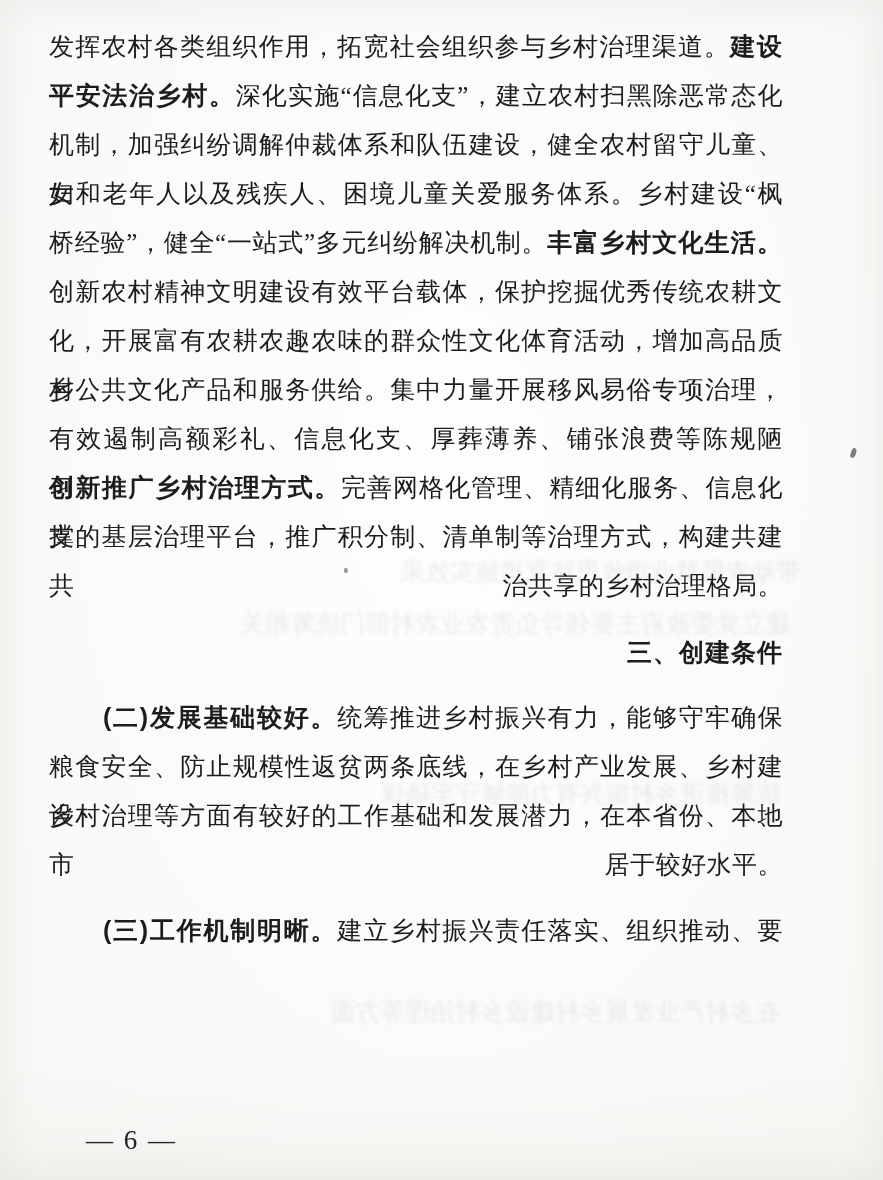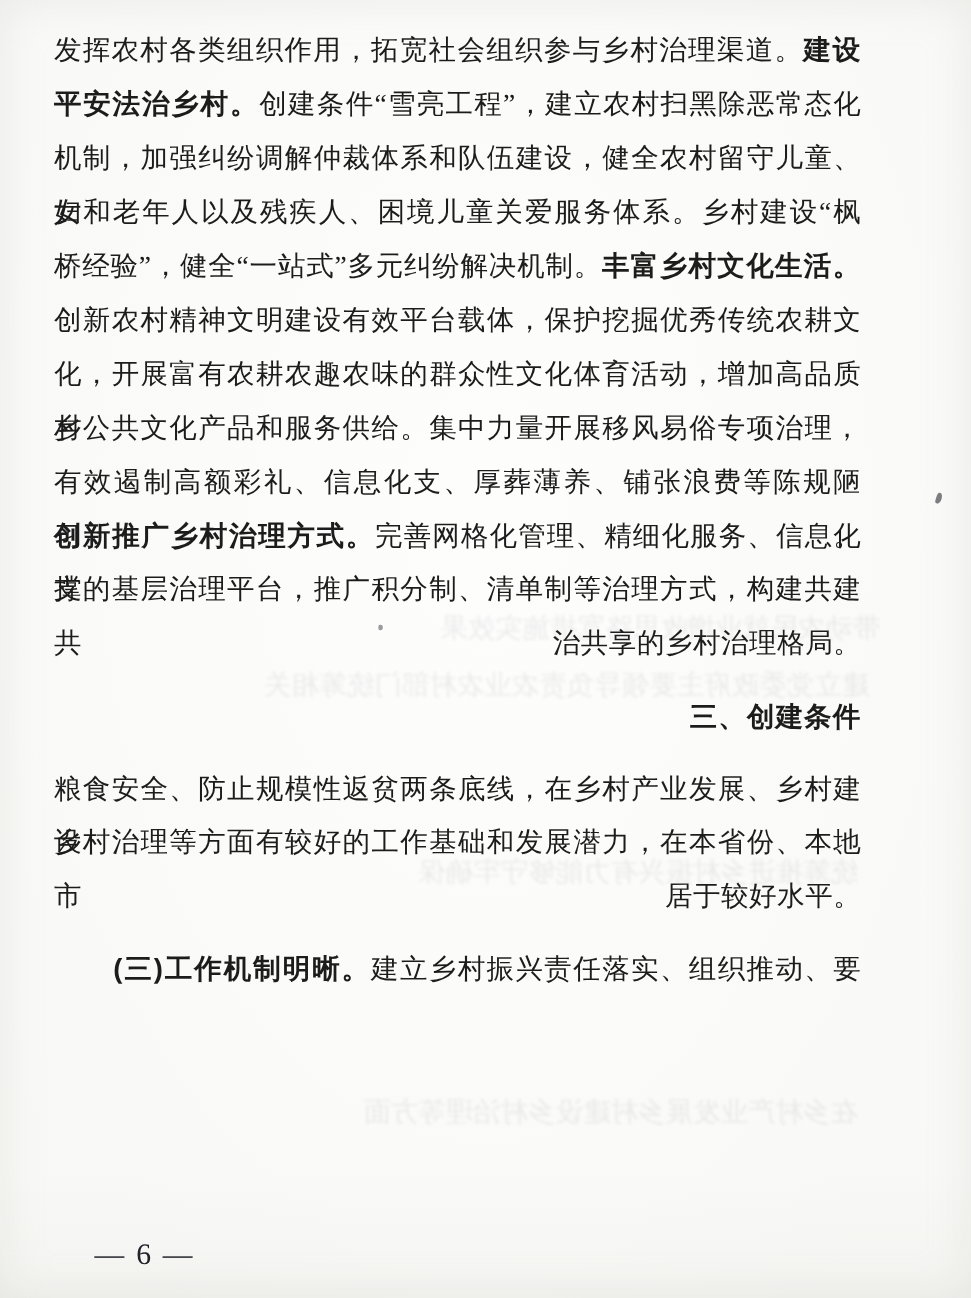--- a/index.html
+++ b/index.html
@@ -77,36 +77,37 @@
 </style>
 </head>
 <body>
 
 <div class="page">
 
   <div class="content">
 
   <div class="block opening-paragraph-continuation">
         <div class="line just"><span class="run">发挥农村各类组织作用，拓宽社会组织参与乡村治理渠道。</span><span class="run run-bold">建设</span></div>
-        <div class="line just"><span class="run run-bold">平安法治乡村。</span><span class="run">创建条件“雪亮工程”，建立农村扫黑除恶常态化</span></div>
+        <div class="line just"><span class="run run-bold">平安法治乡村。</span><span class="run">深化实施“信息化支”，建立农村扫黑除恶常态化</span></div>
         <div class="line just"><span class="run">机制，加强纠纷调解仲裁体系和队伍建设，健全农村留守儿童、妇</span></div>
         <div class="line just"><span class="run">女和老年人以及残疾人、困境儿童关爱服务体系。乡村建设“枫</span></div>
         <div class="line just"><span class="run">桥经验”，健全“一站式”多元纠纷解决机制。</span><span class="run run-bold">丰富乡村文化生活。</span></div>
         <div class="line just"><span class="run">创新农村精神文明建设有效平台载体，保护挖掘优秀传统农耕文</span></div>
         <div class="line just"><span class="run">化，开展富有农耕农趣农味的群众性文化体育活动，增加高品质乡</span></div>
         <div class="line just"><span class="run">村公共文化产品和服务供给。集中力量开展移风易俗专项治理，</span></div>
         <div class="line just"><span class="run">有效遏制高额彩礼、信息化支、厚葬薄养、铺张浪费等陈规陋习。</span></div>
         <div class="line just"><span class="run run-bold">创新推广乡村治理方式。</span><span class="run">完善网格化管理、精细化服务、信息化支</span></div>
         <div class="line just"><span class="run">撑的基层治理平台，推广积分制、清单制等治理方式，构建共建共</span></div>
         <div class="line"><span class="run">治共享的乡村治理格局。</span></div>
       </div>
       <div class="block section-heading">
         <div class="line indent"><span class="run run-bold">三、创建条件</span></div>
       </div>
       <div class="block condition-2-paragraph">
+        <div class="line just indent"><span class="run run-bold">(二)发展基础较好。</span><span class="run">统筹推进乡村振兴有力，能够守牢确保</span></div>
         <div class="line just"><span class="run">粮食安全、防止规模性返贫两条底线，在乡村产业发展、乡村建设、</span></div>
         <div class="line just"><span class="run">乡村治理等方面有较好的工作基础和发展潜力，在本省份、本地市</span></div>
         <div class="line"><span class="run">居于较好水平。</span></div>
       </div>
       <div class="block condition-3-paragraph">
         <div class="line just indent"><span class="run run-bold">(三)工作机制明晰。</span><span class="run">建立乡村振兴责任落实、组织推动、要</span></div>
       </div>
     </div>
 
   <div id="ghost-layer"></div>

